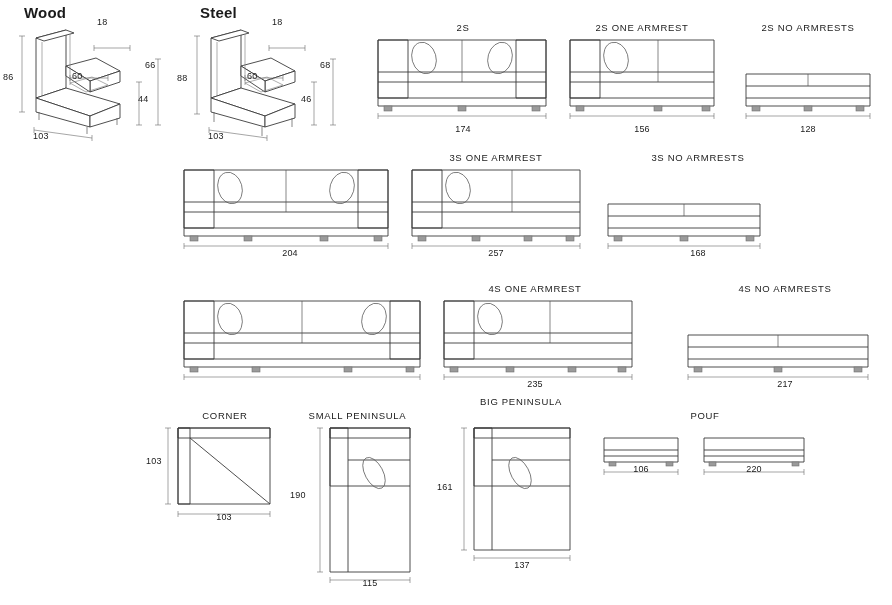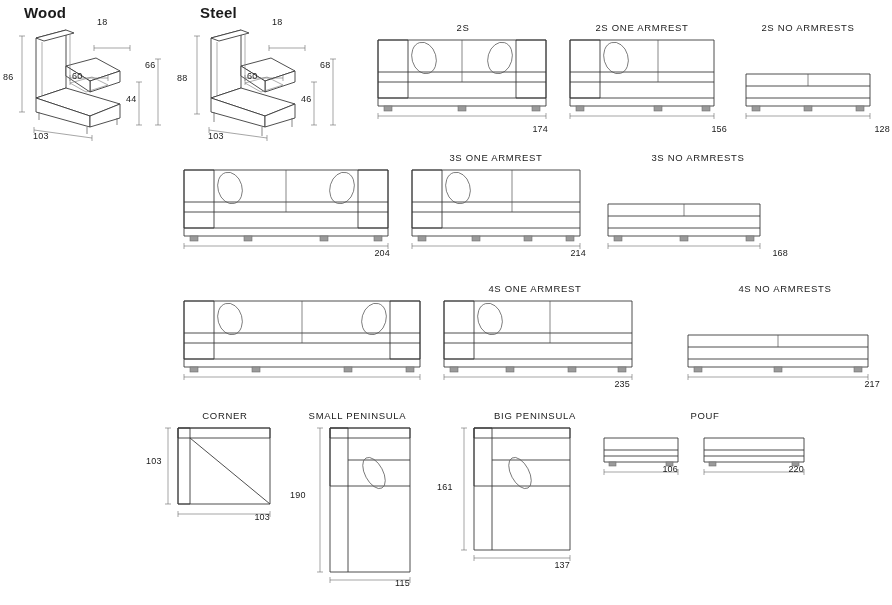--- a/index.html
+++ b/index.html
@@ -18,21 +18,21 @@
 
   .hdr{
     font-size:15px;font-weight:bold;letter-spacing:0.2px;
   }
   .cap{
     font-size:9.5px;letter-spacing:0.7px;text-align:center;white-space:nowrap;
   }
   .dim{
     font-size:9px;letter-spacing:0.2px;white-space:nowrap;
   }
-  .dim.c{text-align:right;}
+  .dim.c{text-align:center;}
 
   svg{display:block;overflow:visible;}
   .ln{stroke:#3b3b3b;stroke-width:0.9;fill:none;}
   .ln2{stroke:#555;stroke-width:0.7;fill:none;}
   .thin{stroke:#777;stroke-width:0.6;fill:none;}
   .fillw{fill:#ffffff;stroke:#3b3b3b;stroke-width:0.9;}
   .leg{fill:#9b9b9b;stroke:#6f6f6f;stroke-width:0.6;}
   .dimline{stroke:#6a6a6a;stroke-width:0.6;fill:none;}
 </style>
 </head>
@@ -88,21 +88,21 @@
       <line class="dimline" x1="147" y1="99" x2="153" y2="99"></line>
 
       <line class="dimline" x1="26" y1="104" x2="84" y2="112"></line>
       <line class="dimline" x1="26" y1="101" x2="26" y2="107"></line>
       <line class="dimline" x1="84" y1="109" x2="84" y2="115"></line>
     </svg>
   </div>
   <div class="abs dim" style="left:97px;top:17px;">18</div>
   <div class="abs dim" style="left:72px;top:71px;">60</div>
   <div class="abs dim" style="left:3px;top:72px;">86</div>
-  <div class="abs dim" style="left:126px;top:94px;text-align:center;">44</div>
+  <div class="abs dim" style="left:138px;top:94px;text-align:center;">44</div>
   <div class="abs dim" style="left:145px;top:60px;">66</div>
   <div class="abs dim" style="left:33px;top:131px;">103</div>
 
   <div class="abs" style="left:183px;top:26px;">
     <svg width="170" height="115" viewBox="0 0 170 115">
       <polygon class="fillw" points="28,12 58,4 58,62 28,72"></polygon>
       <polygon class="fillw" points="28,12 58,4 66,7 36,15"></polygon>
       <polygon class="fillw" points="28,72 58,62 112,78 82,90"></polygon>
       <polygon class="fillw" points="28,72 28,86 82,101 82,90"></polygon>
       <polygon class="fillw" points="82,90 112,78 112,92 82,101"></polygon>
@@ -246,21 +246,21 @@
       <line class="ln2" x1="104" y1="6" x2="104" y2="48"></line>
       <rect class="leg" x="10" y="72" width="8" height="5"></rect>
       <rect class="leg" x="64" y="72" width="8" height="5"></rect>
       <rect class="leg" x="116" y="72" width="8" height="5"></rect>
       <rect class="leg" x="158" y="72" width="8" height="5"></rect>
       <line class="dimline" x1="4" y1="82" x2="172" y2="82"></line>
       <line class="dimline" x1="4" y1="79" x2="4" y2="85"></line>
       <line class="dimline" x1="172" y1="79" x2="172" y2="85"></line>
     </svg>
   </div>
-  <div class="abs dim c" style="left:406px;top:248px;width:180px;">214</div>
+  <div class="abs dim c" style="left:406px;top:248px;width:180px;">257</div>
 
   <div class="abs cap" style="left:608px;top:152px;width:180px;">3S NO ARMRESTS</div>
   <div class="abs" style="left:604px;top:164px;">
     <svg width="160" height="82" viewBox="0 0 160 82">
       <path class="ln" d="M4,40 H156 V72 H4 Z" fill="#ffffff"></path>
       <line class="ln" x1="4" y1="52" x2="156" y2="52"></line>
       <line class="ln" x1="4" y1="64" x2="156" y2="64"></line>
       <line class="ln2" x1="80" y1="40" x2="80" y2="52"></line>
       <rect class="leg" x="10" y="72" width="8" height="5"></rect>
       <rect class="leg" x="76" y="72" width="8" height="5"></rect>
@@ -374,21 +374,21 @@
       <line class="dimline" x1="8" y1="153" x2="8" y2="159"></line>
       <line class="dimline" x1="88" y1="153" x2="88" y2="159"></line>
       <line class="dimline" x1="-2" y1="4" x2="-2" y2="148"></line>
       <line class="dimline" x1="-5" y1="4" x2="1" y2="4"></line>
       <line class="dimline" x1="-5" y1="148" x2="1" y2="148"></line>
     </svg>
   </div>
   <div class="abs dim" style="left:290px;top:490px;">190</div>
   <div class="abs dim c" style="left:330px;top:578px;width:80px;">115</div>
 
-  <div class="abs cap" style="left:466px;top:410px;width:110px;text-align:right;">BIG PENINSULA</div>
+  <div class="abs cap" style="left:466px;top:396px;width:110px;">BIG PENINSULA</div>
   <div class="abs" style="left:466px;top:424px;">
     <svg width="120" height="140" viewBox="0 0 120 140">
       <path class="ln" d="M8,4 H104 V126 H8 Z" fill="#ffffff"></path>
       <path class="ln" d="M8,4 H26 V62 H8 Z" fill="#f2f2f2"></path>
       <path class="ln" d="M8,4 H104 V14 H8 Z" fill="#f4f4f4"></path>
       <line class="ln" x1="26" y1="36" x2="104" y2="36"></line>
       <line class="ln" x1="26" y1="62" x2="104" y2="62"></line>
       <ellipse class="ln2" cx="54" cy="49" rx="9" ry="17" transform="rotate(-28 54 49)" fill="#efefef"></ellipse>
       <line class="ln" x1="26" y1="62" x2="26" y2="126"></line>
       <line class="dimline" x1="8" y1="134" x2="104" y2="134"></line>

